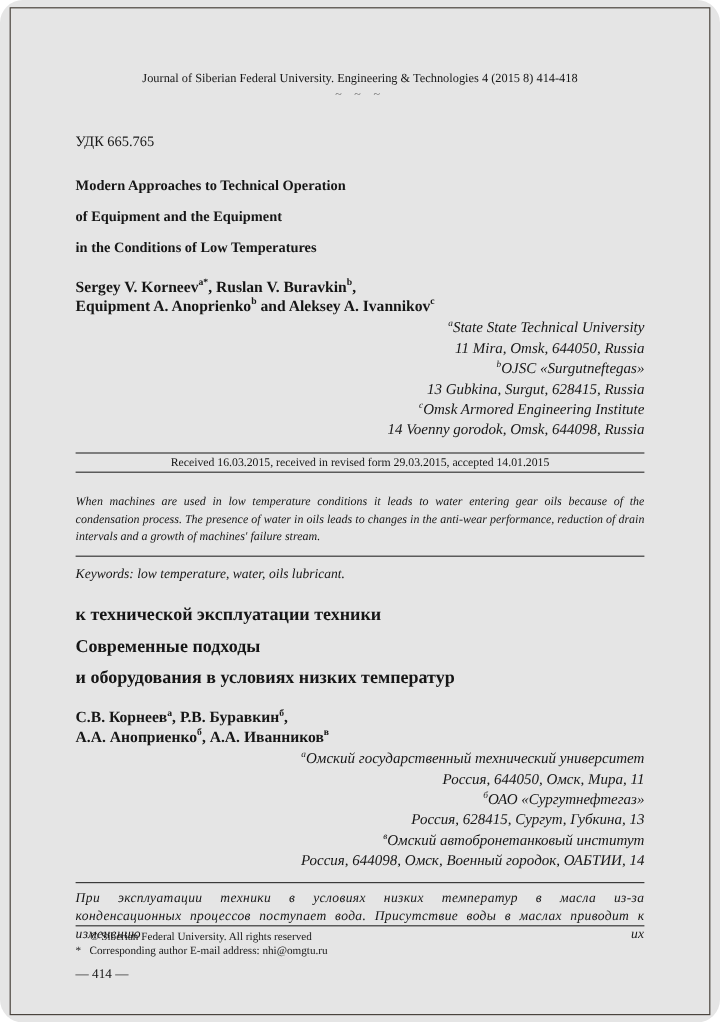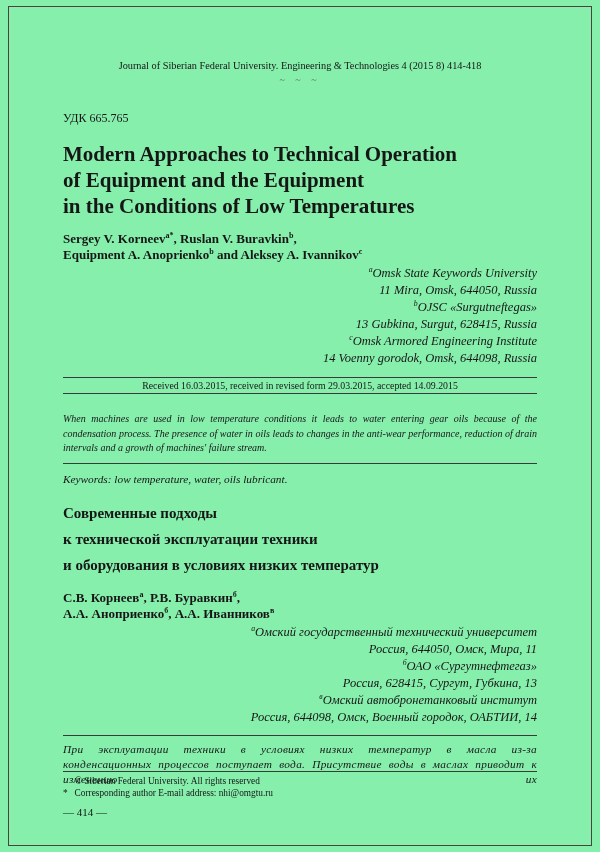--- a/index.html
+++ b/index.html
@@ -2,33 +2,33 @@
 <html><head>
 <meta charset="utf-8">
 <style>
   html, body { margin: 0; padding: 0; }
   body {
     width: 600px; height: 852px;
     background: #ffffff;
     font-family: "Liberation Serif", serif;
     color: #161616;
   }
-  .page { position: relative; width: 600px; height: 852px; overflow: hidden; background: #86efac; }
+  .page { position: relative; width: 600px; height: 852px; overflow: hidden; background: #e5e5e5; border-radius: 19px; }
   .frame {
     position: absolute; top: 6px; left: 8px; right: 8px; bottom: 6px;
     border: 1px solid #4a443e; pointer-events: none;
   }
   .content { position: absolute; left: 63px; top: 60px; width: 474px; }
 
   .journal-header { text-align: center; font-size: 10.3px; line-height: 12px; }
   .tilde { text-align: center; font-size: 10px; line-height: 12px; color: #6f6f6f; letter-spacing: 4px; margin-top: 2px; }
 
   .udk { margin-top: 25px; font-size: 12px; line-height: 14px; }
 
-  .title-en { margin: 16px 0 0 0; font-size: 21px; font-weight: bold; line-height: 26px; }
+  .title-en { margin: 16px 0 0 0; font-size: 12px; font-weight: bold; line-height: 26px; }
   .title-en .tline, .title-ru .tline { display: block; }
 
   .authors { margin-top: 12px; text-align: left; font-weight: bold; font-size: 13px; line-height: 16px; }
   sup { font-size: 0.62em; line-height: 0; }
 
   .affiliations { margin-top: 2px; text-align: right; font-style: italic; font-size: 12.5px; line-height: 17px; }
 
   .received {
     margin-top: 10px; border-top: 1px solid #3a3a3a; border-bottom: 1px solid #3a3a3a;
     text-align: center; font-size: 9.8px; line-height: 13px; padding: 1px 0;
@@ -69,39 +69,39 @@
       <span class="tline">of Equipment and the Equipment</span>
       <span class="tline">in the Conditions of Low Temperatures</span>
     </h1>
 
     <div class="authors">
       <div><span>Sergey V. Korneev</span><sup>a*</sup><span>, Ruslan V. Buravkin</span><sup>b</sup><span>,</span></div>
       <div><span>Equipment A. Anoprienko</span><sup>b</sup><span> and Aleksey A. Ivannikov</span><sup>c</sup></div>
     </div>
 
     <div class="affiliations">
-      <div><sup>a</sup><span>Omsk State Keywords University</span></div>
+      <div><sup>a</sup><span>State State Technical University</span></div>
       <div><span>11 Mira, Omsk, 644050, Russia</span></div>
       <div><sup>b</sup><span>OJSC «Surgutneftegas»</span></div>
       <div><span>13 Gubkina, Surgut, 628415, Russia</span></div>
       <div><sup>c</sup><span>Omsk Armored Engineering Institute</span></div>
       <div><span>14 Voenny gorodok, Omsk, 644098, Russia</span></div>
     </div>
 
-    <div class="received">Received 16.03.2015, received in revised form 29.03.2015, accepted 14.09.2015</div>
+    <div class="received">Received 16.03.2015, received in revised form 29.03.2015, accepted 14.01.2015</div>
 
     <p class="abstract">When machines are used in low temperature conditions it leads to water entering gear oils because of the condensation process. The presence of water in oils leads to changes in the anti-wear performance, reduction of drain intervals and a growth of machines' failure stream.</p>
 
     <div class="rule"></div>
 
     <p class="keywords">Keywords: low temperature, water, oils lubricant.</p>
 
     <h2 class="title-ru">
+      <span class="tline">к технической эксплуатации техники</span>
       <span class="tline">Современные подходы</span>
-      <span class="tline">к технической эксплуатации техники</span>
       <span class="tline">и оборудования в условиях низких температур</span>
     </h2>
 
     <div class="authors">
       <div><span>С.В. Корнеев</span><sup>а</sup><span>, Р.В. Буравкин</span><sup>б</sup><span>,</span></div>
       <div><span>А.А. Аноприенко</span><sup>б</sup><span>, А.А. Иванников</span><sup>в</sup></div>
     </div>
 
     <div class="affiliations">
       <div><sup>а</sup><span>Омский государственный технический университет</span></div>

